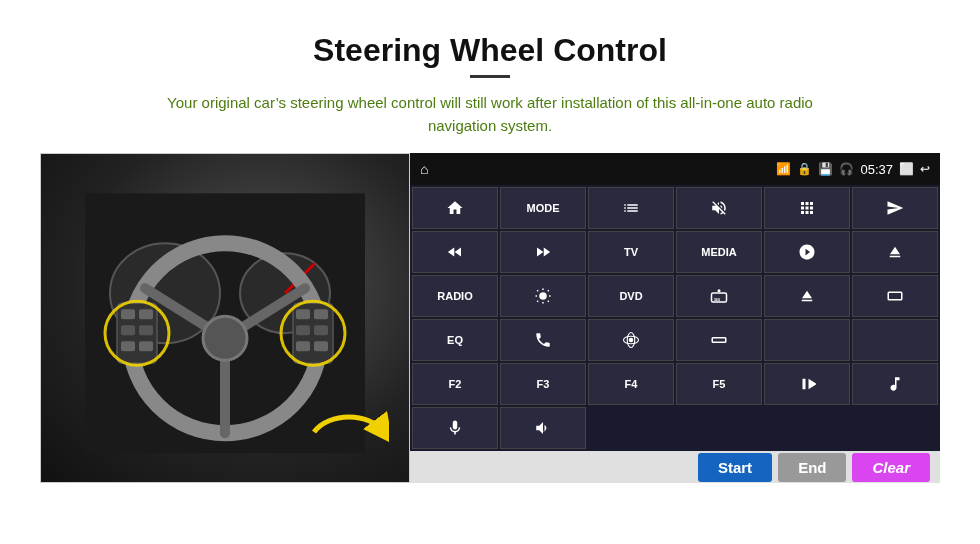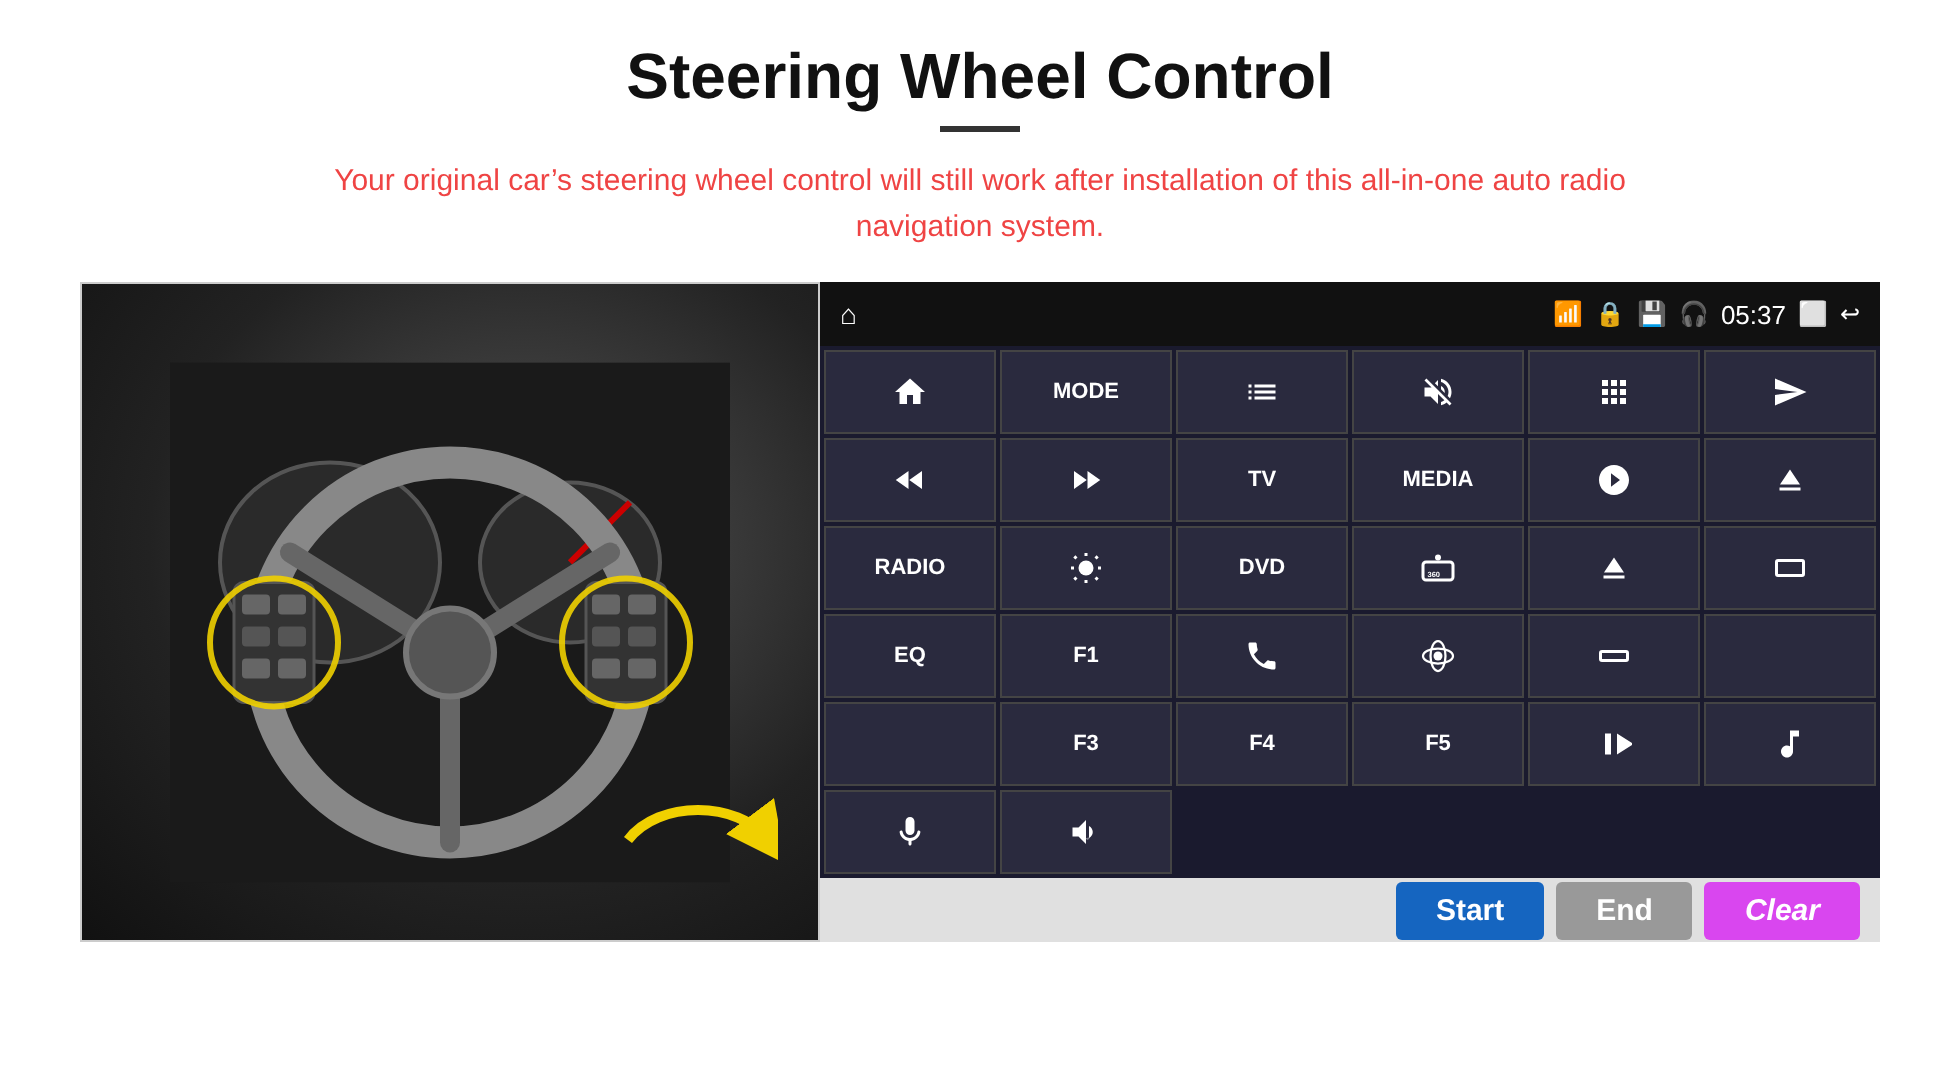--- a/index.html
+++ b/index.html
@@ -7,37 +7,37 @@
       width: 980px;
       height: 544px;
       overflow: hidden;
       background: #fff;
       font-family: Arial, sans-serif;
     }
     .page {
       display: flex;
       flex-direction: column;
       align-items: center;
-      padding: 20px 40px 0;
+      padding: 32px 40px 0;
     }
     .title {
       font-size: 32px;
       font-weight: 900;
       color: #111;
       margin-bottom: 6px;
     }
     .divider {
       width: 40px;
       height: 3px;
       background: #333;
       margin: 0 auto 14px;
     }
     .subtitle {
       font-size: 15px;
-      color: #ef4444;
+      color: #4d7c0f;
       text-align: center;
       max-width: 700px;
       line-height: 1.5;
       margin-bottom: 16px;
     }
     .content-row {
       display: flex;
       flex-direction: row;
       width: 100%;
       gap: 0;
@@ -295,23 +295,20 @@
             </svg>
         </div>
         <div class="btn-cell">
           <svg viewBox="0 0 24 24">
               <rect x="3" y="7" width="18" height="10" rx="1" fill="none" stroke="#fff" stroke-width="2"></rect>
             </svg>
         </div>
         <div class="btn-cell">
             <span>EQ</span>
           </div>
-        <div class="btn-cell">
-            <span>F1</span>
-          </div>
 
         <div class="btn-cell">
           <svg viewBox="0 0 24 24">
               <path d="M6.62 10.79c1.44 2.83 3.76 5.14 6.59 6.59l2.2-2.2c.27-.27.67-.36 1.02-.24 1.12.37 2.33.57 3.57.57.55 0 1 .45 1 1V20c0 .55-.45 1-1 1-9.39 0-17-7.61-17-17 0-.55.45-1 1-1h3.5c.55 0 1 .45 1 1 0 1.25.2 2.45.57 3.57.11.35.03.74-.25 1.02l-2.2 2.2z" fill="#fff"></path>
             </svg>
         </div>
         <div class="btn-cell">
           <svg viewBox="0 0 24 24">
               <circle cx="12" cy="12" r="3" fill="#fff"></circle>
               <ellipse cx="12" cy="12" rx="10" ry="5" fill="none" stroke="#fff" stroke-width="1.5"></ellipse>
@@ -319,20 +316,23 @@
             </svg>
         </div>
         <div class="btn-cell">
           <svg viewBox="0 0 24 24">
               <rect x="3" y="9" width="18" height="6" rx="1" fill="none" stroke="#fff" stroke-width="2"></rect>
             </svg>
         </div>
         <div class="btn-cell"></div>
         <div class="btn-cell"></div>
 
+        <div class="btn-cell">
+            <span>F2</span>
+          </div>
         <div class="btn-cell">
             <span>F3</span>
           </div>
         <div class="btn-cell">
             <span>F4</span>
           </div>
         <div class="btn-cell">
             <span>F5</span>
           </div>
         <div class="btn-cell">

